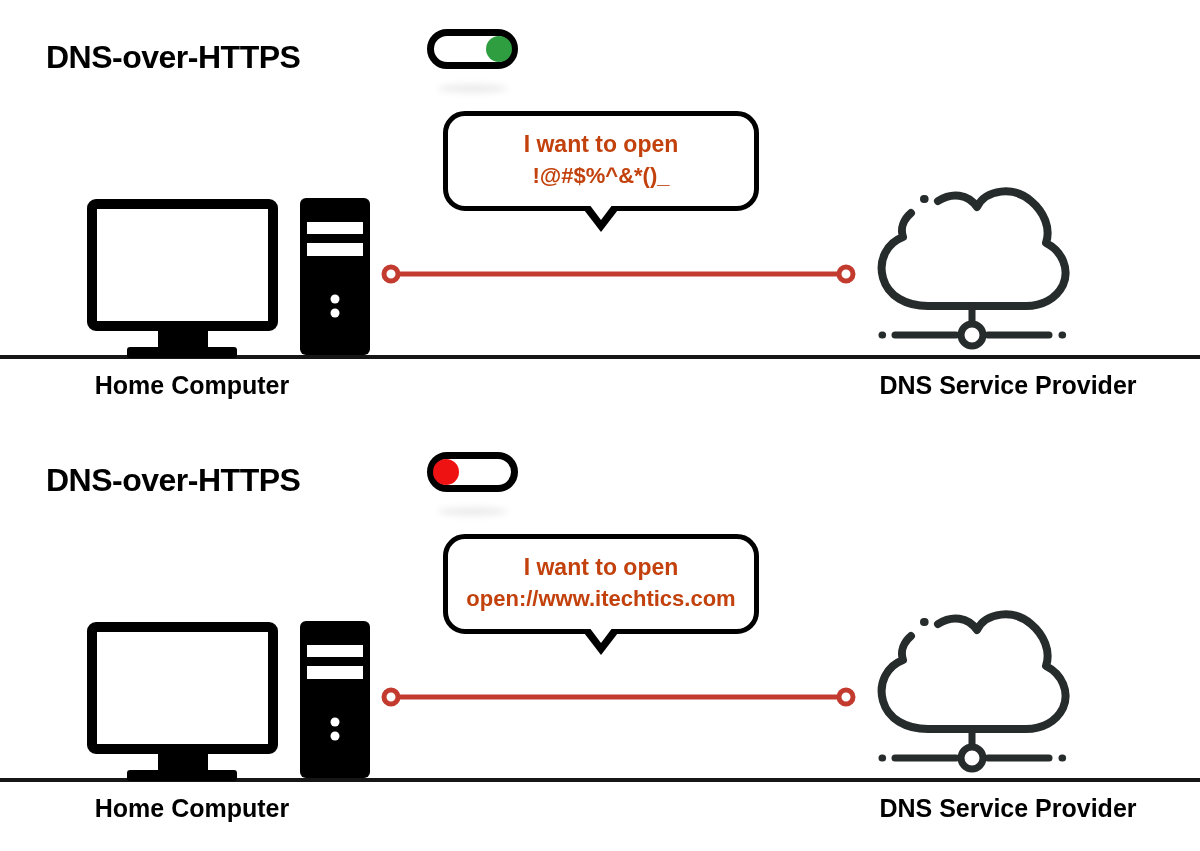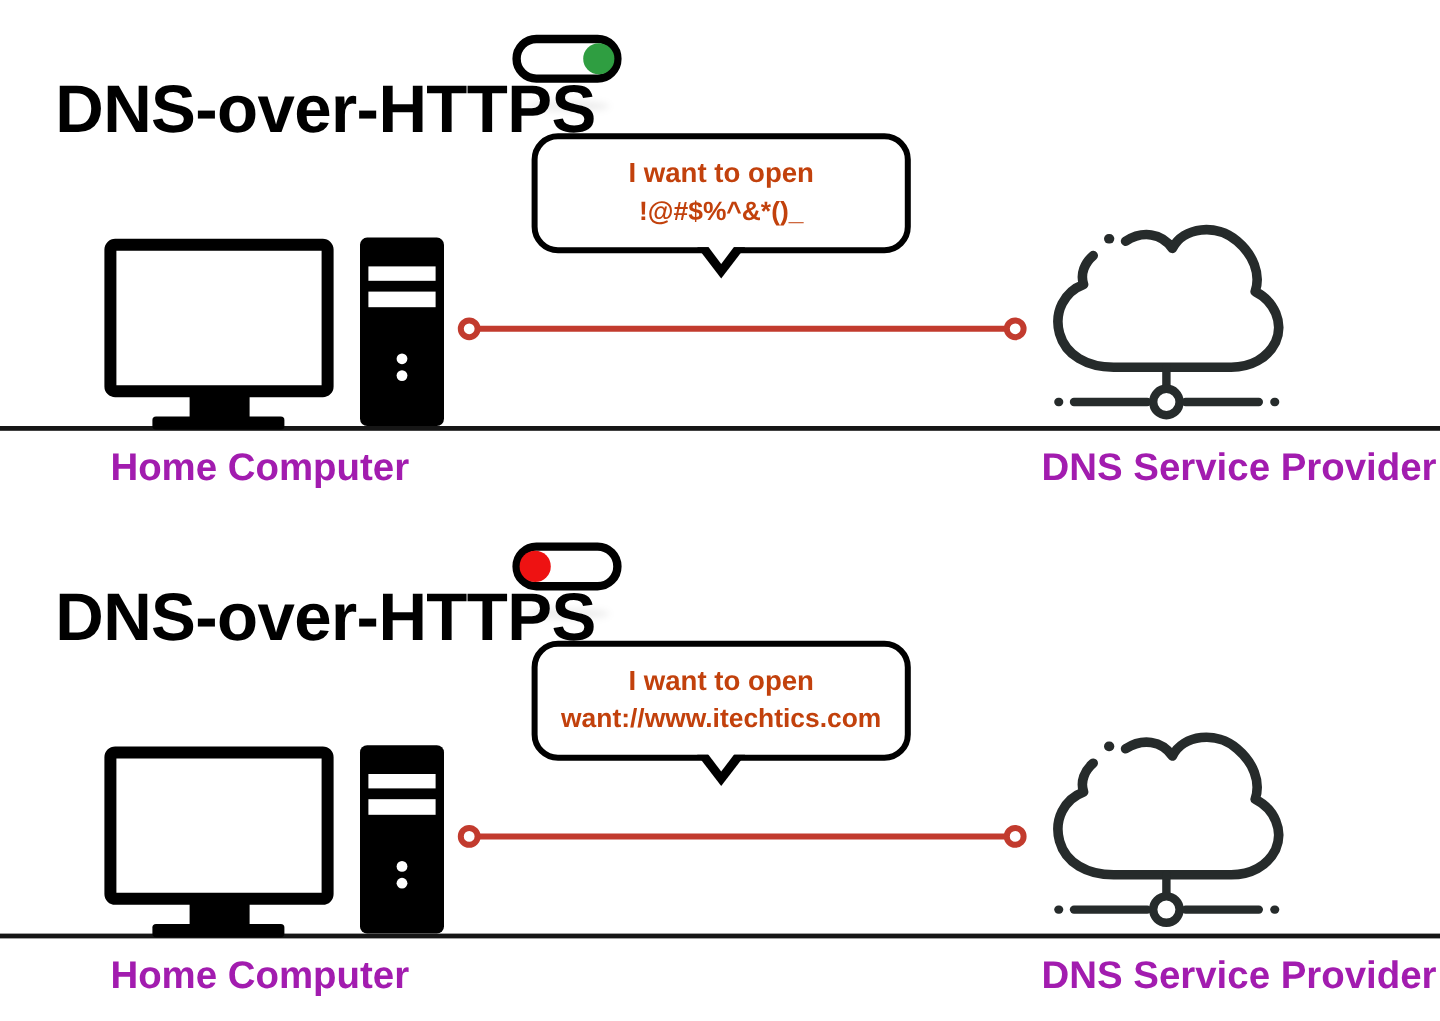--- a/index.html
+++ b/index.html
@@ -25,22 +25,22 @@
   .panel.p1 { top: 423px; }
 
   .scene {
     position: absolute;
     inset: 0;
   }
 
   .panel-title {
     position: absolute;
     left: 46px;
-    top: 29px;
-    font-size: 56px;
+    top: 12px;
+    font-size: 32px;
     line-height: 48px;
     font-weight: bold;
     letter-spacing: -0.5px;
     color: #000;
     white-space: nowrap;
   }
 
   
   .toggle {
     position: absolute;
@@ -113,23 +113,23 @@
     transform: translateX(-50%);
     width: 0; height: 0;
     border-left: 12px solid transparent;
     border-right: 12px solid transparent;
     border-top: 16px solid #fff;
   }
 
   .scene-label {
     position: absolute;
     top: 371px;
-    font-size: 32px;
+    font-size: 25px;
     font-weight: bold;
-    color: #a21caf;
+    color: #000000;
     text-align: center;
     white-space: nowrap;
   }
   .scene-label.left  { left: 92px;  width: 200px; }
   .scene-label.right { left: 868px; width: 280px; }
 
   
   .ink-fill   { fill: #000; }
   .white-fill { fill: #fff; }
   .red-stroke { stroke: var(--connection-red, #c23b2e); }
@@ -259,20 +259,20 @@
 
     <h1 class="panel-title">DNS-over-HTTPS</h1>
 
     <div class="toggle off">
       <div class="knob"></div>
     </div>
     <div class="toggle-shadow"></div>
 
     <div class="bubble">
       <div>I want to open</div>
-      <div class="url-line">want://www.itechtics.com</div>
+      <div class="url-line">open://www.itechtics.com</div>
     </div>
 
     <div class="scene-label left">Home Computer</div>
     <div class="scene-label right">DNS Service Provider</div>
   </section>
 
 </div>
 
 </body></html>

